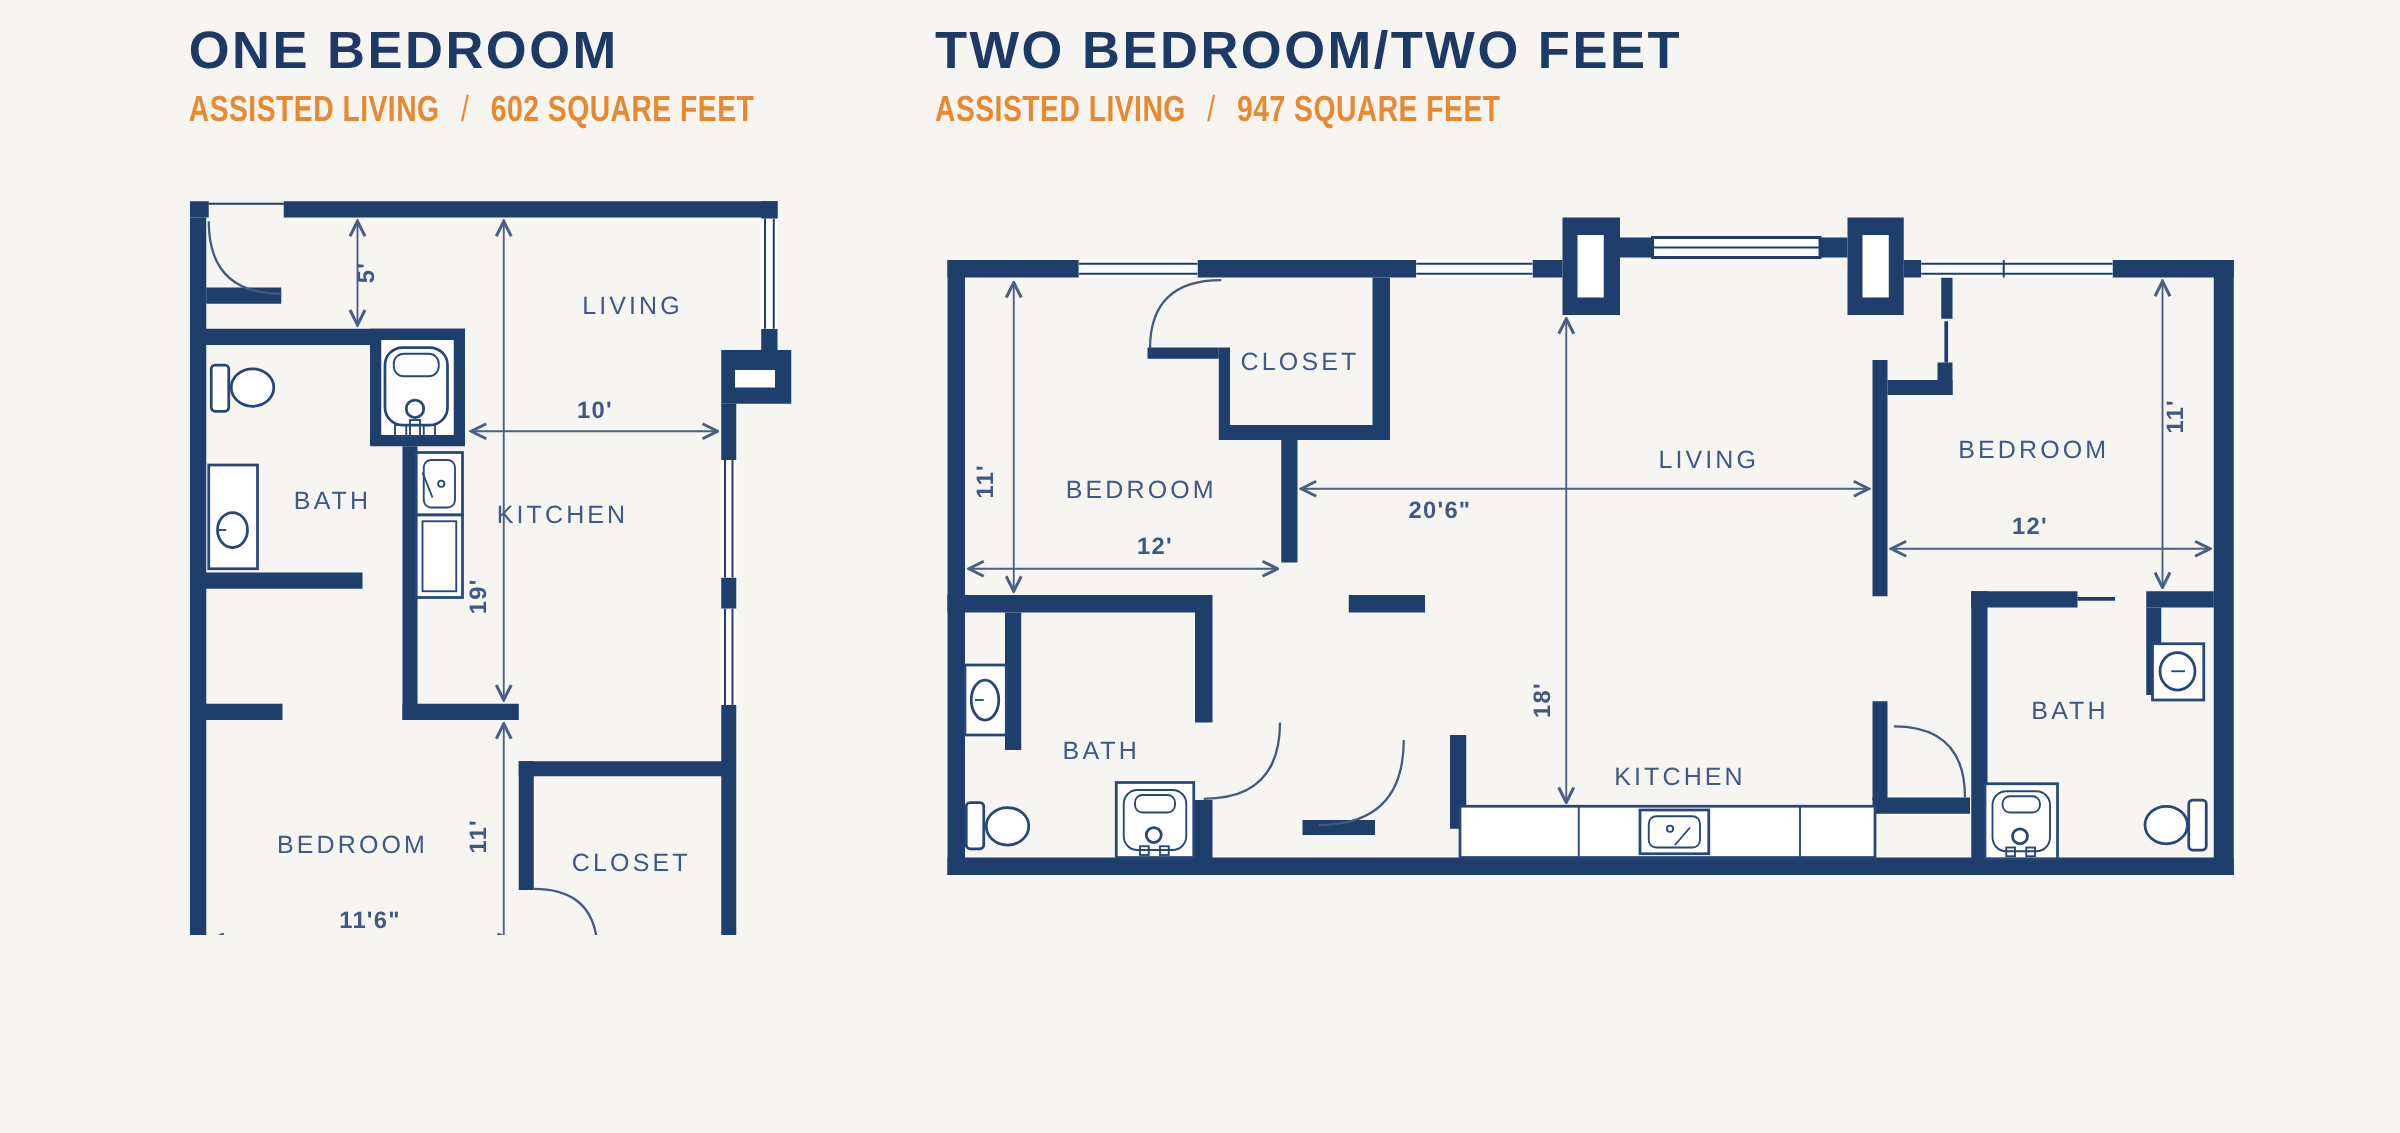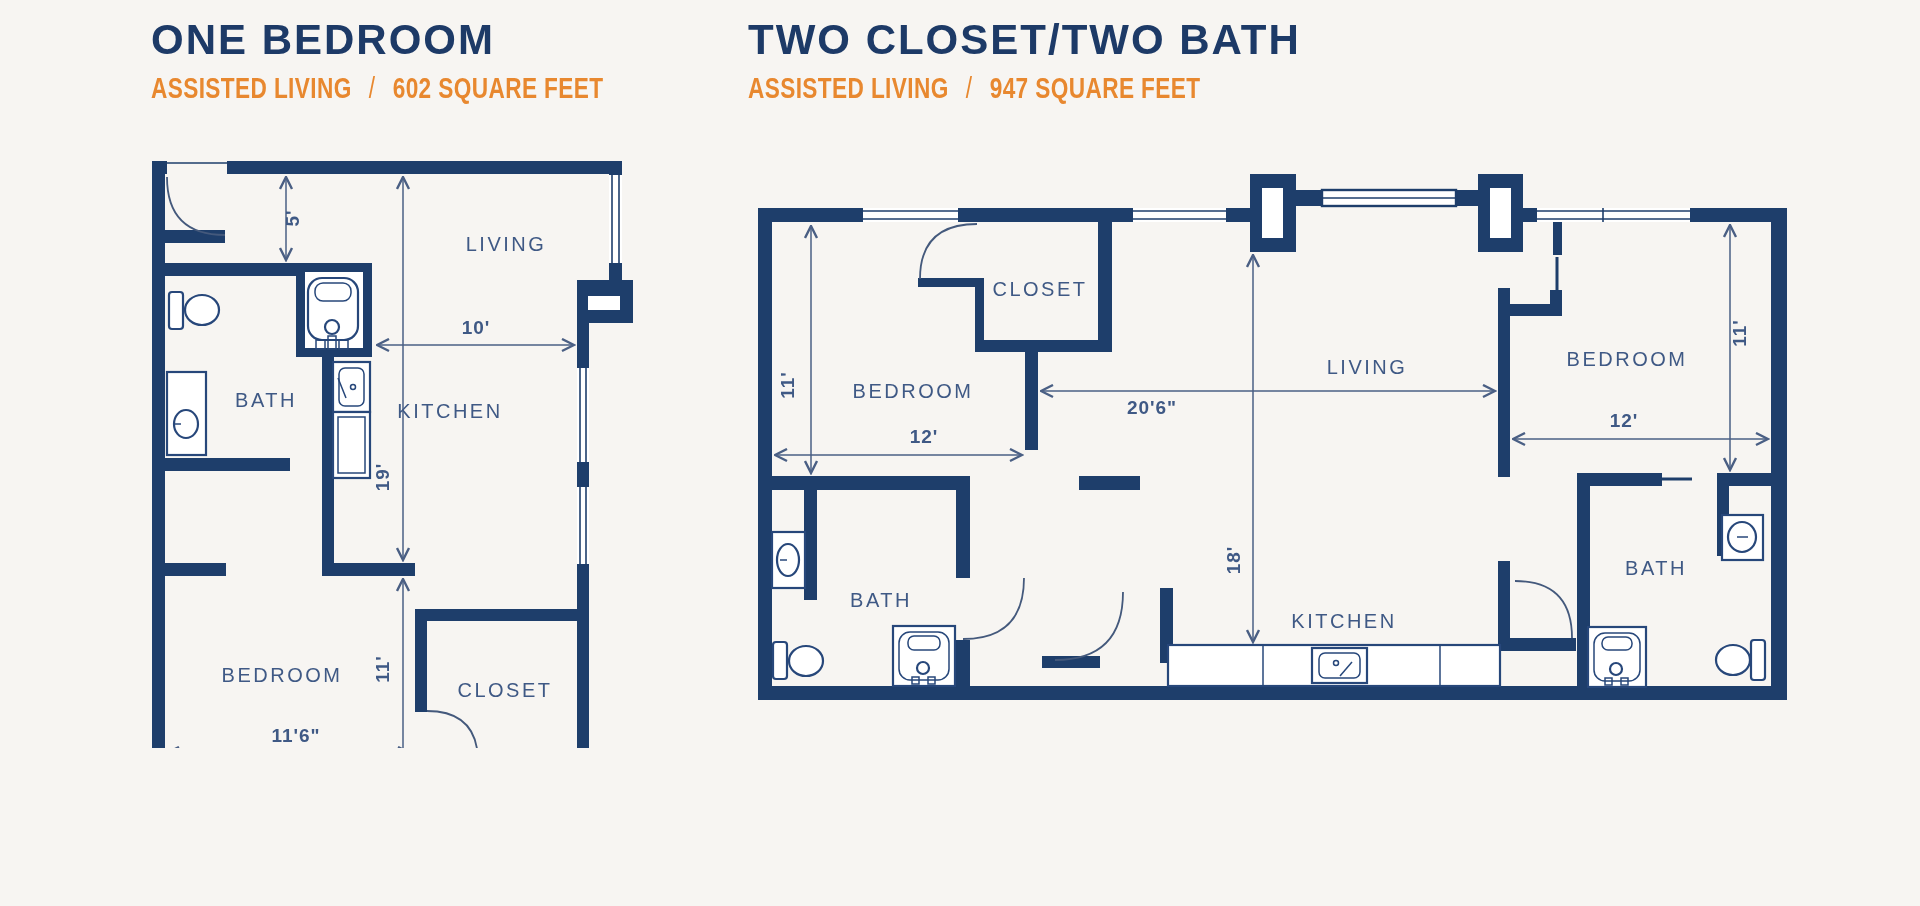--- a/index.html
+++ b/index.html
@@ -42,21 +42,21 @@
 <div id="stage">
 
   <div class="plan-header" style="left:151px;">
     <div class="plan-title">ONE BEDROOM</div>
     <div class="plan-subtitle">
       <span>ASSISTED LIVING</span><span class="sep">/</span><span>602 SQUARE FEET</span>
     </div>
   </div>
 
   <div class="plan-header" style="left:748px;">
-    <div class="plan-title">TWO CLOSET/TWO BATH</div>
+    <div class="plan-title">TWO BEDROOM/TWO FEET</div>
     <div class="plan-subtitle">
       <span>ASSISTED LIVING</span><span class="sep">/</span><span>947 SQUARE FEET</span>
     </div>
   </div>
 
   <svg width="1920" height="906" viewBox="0 0 1920 906">
     <defs>
       <marker id="arr" viewBox="0 0 10 10" refX="9" refY="5" markerWidth="10" markerHeight="10" orient="auto-start-reverse">
         <path d="M1,1 L9,5 L1,9" fill="none" stroke="#4a5f84" stroke-width="1.6"></path>
       </marker>

